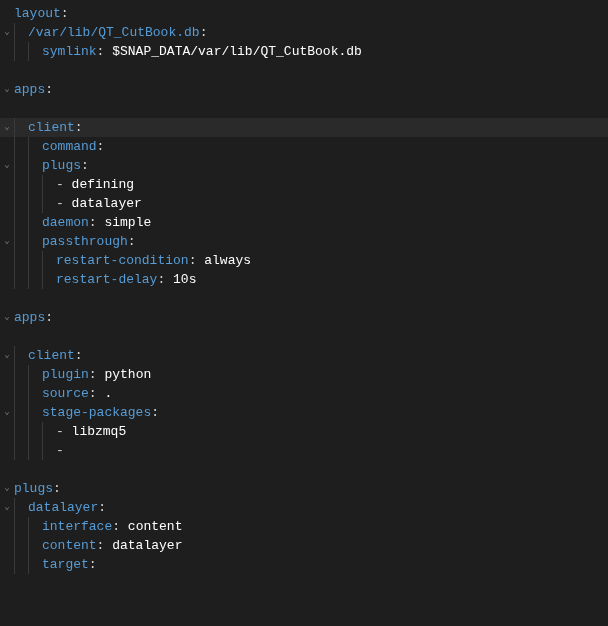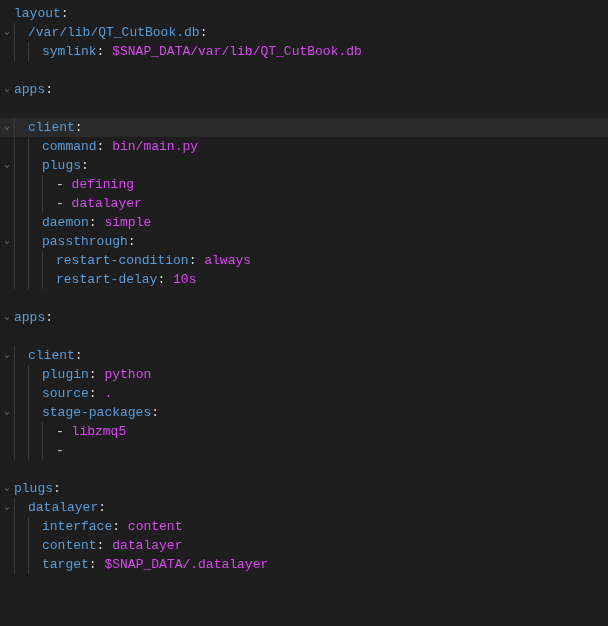--- a/index.html
+++ b/index.html
@@ -31,36 +31,36 @@
     user-select: none;
   }
   .indent-guide {
     display: inline-block;
     width: 14px;
     border-left: 1px solid #3a3a3a;
     height: 19px;
   }
   .code { display: inline; }
   .key   { color: #569cd6; }
-  .val   { color: #d946ef; }
+  .val   { color: #ffffff; }
   .punct { color: #d4d4d4; }
   .cmt   { color: #6a9955; }
 </style>
 </head>
 <body>
 
 <div class="editor" id="editor">
     <div class="line"><span class="gutter"></span><span class="code key">layout</span><span class="code punct">:</span></div>
     <div class="line"><span class="gutter">⌄</span><span class="indent-guide"></span><span class="code key">/var/lib/QT_CutBook.db</span><span class="code punct">:</span></div>
     <div class="line"><span class="gutter"></span><span class="indent-guide"></span><span class="indent-guide"></span><span class="code key">symlink</span><span class="code punct">: </span><span class="code val">$SNAP_DATA/var/lib/QT_CutBook.db</span></div>
     <div class="line"><span class="gutter"></span></div>
     <div class="line"><span class="gutter">⌄</span><span class="code key">apps</span><span class="code punct">:</span></div>
     <div class="line"><span class="gutter"></span></div>
     <div class="line active"><span class="gutter">⌄</span><span class="indent-guide"></span><span class="code key">client</span><span class="code punct">:</span></div>
-    <div class="line"><span class="gutter"></span><span class="indent-guide"></span><span class="indent-guide"></span><span class="code key">command</span><span class="code punct">: </span><span class="code val">bin/main.py</span></div>
+    <div class="line"><span class="gutter"></span><span class="indent-guide"></span><span class="indent-guide"></span><span class="code key">command</span><span class="code punct">: </span></div>
     <div class="line"><span class="gutter">⌄</span><span class="indent-guide"></span><span class="indent-guide"></span><span class="code key">plugs</span><span class="code punct">:</span></div>
     <div class="line"><span class="gutter"></span><span class="indent-guide"></span><span class="indent-guide"></span><span class="indent-guide"></span><span class="code punct">- </span><span class="code val">defining</span></div>
     <div class="line"><span class="gutter"></span><span class="indent-guide"></span><span class="indent-guide"></span><span class="indent-guide"></span><span class="code punct">- </span><span class="code val">datalayer</span></div>
     <div class="line"><span class="gutter"></span><span class="indent-guide"></span><span class="indent-guide"></span><span class="code key">daemon</span><span class="code punct">: </span><span class="code val">simple</span></div>
     <div class="line"><span class="gutter">⌄</span><span class="indent-guide"></span><span class="indent-guide"></span><span class="code key">passthrough</span><span class="code punct">:</span></div>
     <div class="line"><span class="gutter"></span><span class="indent-guide"></span><span class="indent-guide"></span><span class="indent-guide"></span><span class="code key">restart-condition</span><span class="code punct">: </span><span class="code val">always</span></div>
     <div class="line"><span class="gutter"></span><span class="indent-guide"></span><span class="indent-guide"></span><span class="indent-guide"></span><span class="code key">restart-delay</span><span class="code punct">: </span><span class="code val">10s</span></div>
     <div class="line"><span class="gutter"></span></div>
     <div class="line"><span class="gutter">⌄</span><span class="code key">apps</span><span class="code punct">:</span></div>
     <div class="line"><span class="gutter"></span></div>
@@ -68,14 +68,14 @@
     <div class="line"><span class="gutter"></span><span class="indent-guide"></span><span class="indent-guide"></span><span class="code key">plugin</span><span class="code punct">: </span><span class="code val">python</span></div>
     <div class="line"><span class="gutter"></span><span class="indent-guide"></span><span class="indent-guide"></span><span class="code key">source</span><span class="code punct">: </span><span class="code val">.</span></div>
     <div class="line"><span class="gutter">⌄</span><span class="indent-guide"></span><span class="indent-guide"></span><span class="code key">stage-packages</span><span class="code punct">:</span></div>
     <div class="line"><span class="gutter"></span><span class="indent-guide"></span><span class="indent-guide"></span><span class="indent-guide"></span><span class="code punct">- </span><span class="code val">libzmq5</span></div>
     <div class="line"><span class="gutter"></span><span class="indent-guide"></span><span class="indent-guide"></span><span class="indent-guide"></span><span class="code punct">- </span></div>
     <div class="line"><span class="gutter"></span></div>
     <div class="line"><span class="gutter">⌄</span><span class="code key">plugs</span><span class="code punct">:</span></div>
     <div class="line"><span class="gutter">⌄</span><span class="indent-guide"></span><span class="code key">datalayer</span><span class="code punct">:</span></div>
     <div class="line"><span class="gutter"></span><span class="indent-guide"></span><span class="indent-guide"></span><span class="code key">interface</span><span class="code punct">: </span><span class="code val">content</span></div>
     <div class="line"><span class="gutter"></span><span class="indent-guide"></span><span class="indent-guide"></span><span class="code key">content</span><span class="code punct">: </span><span class="code val">datalayer</span></div>
-    <div class="line"><span class="gutter"></span><span class="indent-guide"></span><span class="indent-guide"></span><span class="code key">target</span><span class="code punct">: </span><span class="code val">$SNAP_DATA/.datalayer</span></div>
+    <div class="line"><span class="gutter"></span><span class="indent-guide"></span><span class="indent-guide"></span><span class="code key">target</span><span class="code punct">: </span></div>
   </div>
 
 </body></html>

